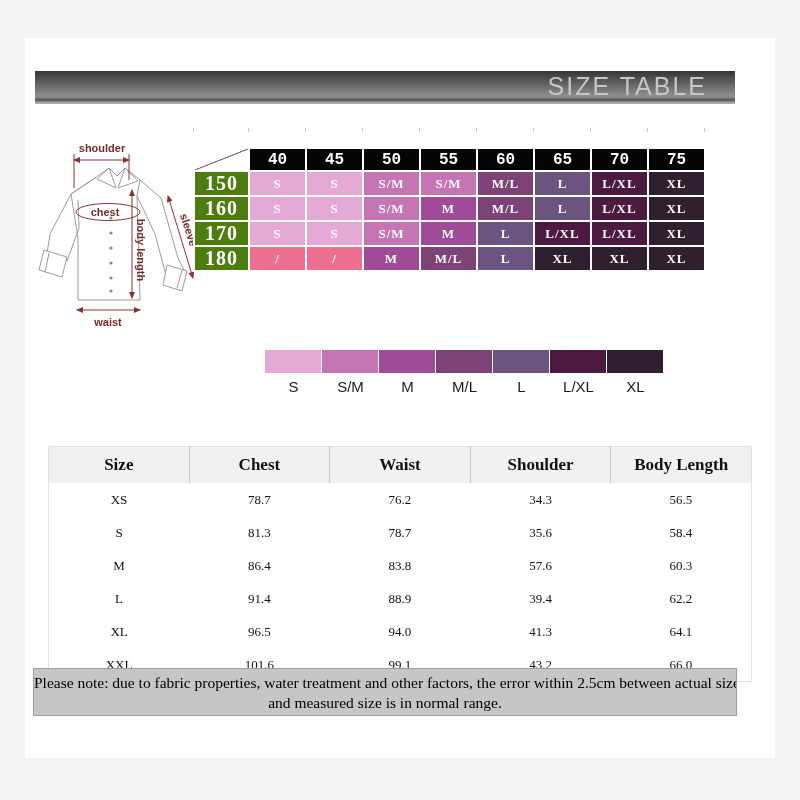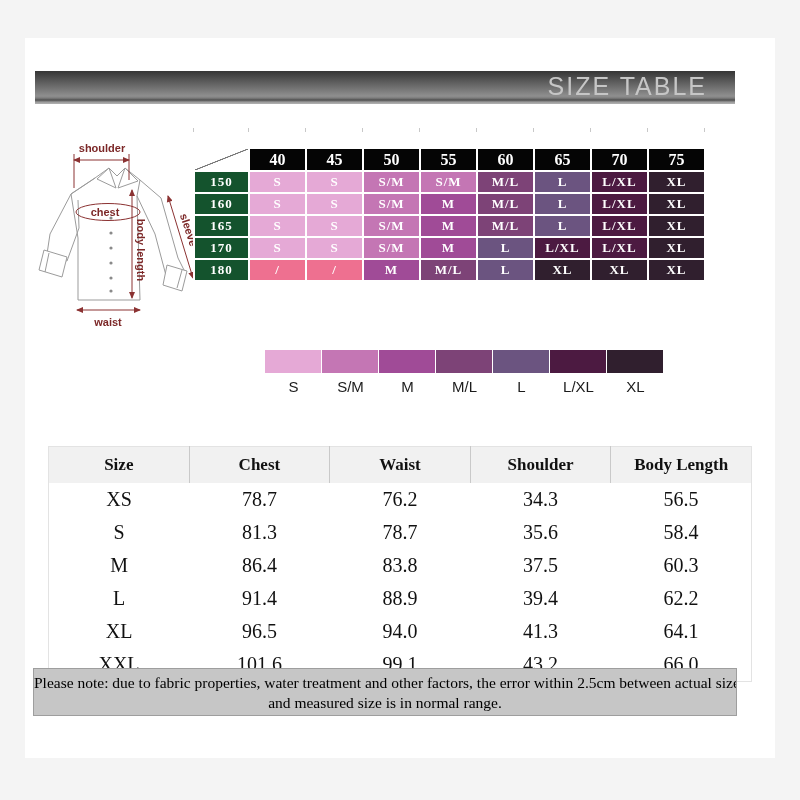--- a/index.html
+++ b/index.html
@@ -21,37 +21,37 @@
   
   .ticks{position:absolute;left:168px;top:90px;width:513px;height:4px;}
   .ticks i{position:absolute;top:0;width:1px;height:4px;background:#c8c8c8;}
 
   
   .matrix{position:absolute;left:168px;top:109px;border-collapse:collapse;table-layout:fixed;width:513px;}
   .matrix th,.matrix td{border:2px solid #ffffff;text-align:center;vertical-align:middle;
     font-family:"Liberation Serif","DejaVu Serif",serif;font-weight:bold;padding:0;}
   .matrix .corner{background:#ffffff;
     background-image:linear-gradient(to bottom right,transparent 48%,#777 49%,#777 51%,transparent 52%);}
-  .matrix thead th{background:#050505;color:#ffffff;font-size:16px;height:21px;}
-  .matrix tbody th{background:#14532d;color:#ffffff;font-size:13px;height:20px;letter-spacing:1px;}
+  .matrix thead th{background:#050505;color:#ffffff;font-size:16px;height:21px;font-family:Liberation Mono, monospace;}
+  .matrix tbody th{background:#4d7c0f;color:#ffffff;font-size:20px;height:20px;letter-spacing:1px;}
   .matrix tbody td{color:#ffffff;font-size:13px;letter-spacing:1px;}
 
   
   .legend-swatches{position:absolute;left:240px;top:312px;display:flex;gap:1px;}
   .legend-swatches div{width:56px;height:23px;}
   .legend-labels{position:absolute;left:240px;top:340px;display:flex;}
   .legend-labels div{width:57px;text-align:center;font-size:15px;color:#1b1b1b;font-family:"Liberation Sans",sans-serif;}
 
   
   .measure{position:absolute;left:23px;top:408px;width:704px;border-collapse:collapse;table-layout:fixed;
     border:1px solid #e3e3e3;font-family:"Liberation Serif","DejaVu Serif",serif;}
   .measure thead th{background:#f1f1f1;height:34px;font-size:17px;font-weight:bold;color:#111;
     border-left:1px solid #c9c9c9;}
   .measure thead th:first-child{border-left:none;}
-  .measure tbody td{height:31px;text-align:center;font-size:20px;color:#111;background:#ffffff;}
+  .measure tbody td{height:31px;text-align:center;font-size:13px;color:#111;background:#ffffff;}
 
   
   .note{position:absolute;left:8px;top:630px;width:702px;height:46px;background:#c6c6c6;
     border:1px solid #9e9e9e;overflow:hidden;
     font-family:"Liberation Serif","DejaVu Serif",serif;font-size:15.5px;color:#000;text-align:center;}
   .note .l1{white-space:nowrap;overflow:hidden;margin-top:4px;line-height:20px;}
   .note .l2{line-height:20px;}
 </style>
 </head>
 <body>
@@ -149,31 +149,20 @@
           <td style="background: rgb(229, 169, 214);">S</td>
           <td style="background: rgb(196, 118, 180);">S/M</td>
           <td style="background: rgb(196, 118, 180);">S/M</td>
           <td style="background: rgb(125, 67, 119);">M/L</td>
           <td style="background: rgb(107, 84, 128);">L</td>
           <td style="background: rgb(76, 26, 65);">L/XL</td>
           <td style="background: rgb(48, 31, 46);">XL</td>
         </tr>
         <tr>
           <th>160</th>
-          <td style="background: rgb(229, 169, 214);">S</td>
-          <td style="background: rgb(229, 169, 214);">S</td>
-          <td style="background: rgb(196, 118, 180);">S/M</td>
-          <td style="background: rgb(160, 75, 151);">M</td>
-          <td style="background: rgb(125, 67, 119);">M/L</td>
-          <td style="background: rgb(107, 84, 128);">L</td>
-          <td style="background: rgb(76, 26, 65);">L/XL</td>
-          <td style="background: rgb(48, 31, 46);">XL</td>
-        </tr>
-        <tr>
-          <th>165</th>
           <td style="background: rgb(229, 169, 214);">S</td>
           <td style="background: rgb(229, 169, 214);">S</td>
           <td style="background: rgb(196, 118, 180);">S/M</td>
           <td style="background: rgb(160, 75, 151);">M</td>
           <td style="background: rgb(125, 67, 119);">M/L</td>
           <td style="background: rgb(107, 84, 128);">L</td>
           <td style="background: rgb(76, 26, 65);">L/XL</td>
           <td style="background: rgb(48, 31, 46);">XL</td>
         </tr>
         <tr>
@@ -242,21 +231,21 @@
           <td>S</td>
           <td>81.3</td>
           <td>78.7</td>
           <td>35.6</td>
           <td>58.4</td>
         </tr>
         <tr>
           <td>M</td>
           <td>86.4</td>
           <td>83.8</td>
-          <td>37.5</td>
+          <td>57.6</td>
           <td>60.3</td>
         </tr>
         <tr>
           <td>L</td>
           <td>91.4</td>
           <td>88.9</td>
           <td>39.4</td>
           <td>62.2</td>
         </tr>
         <tr>

